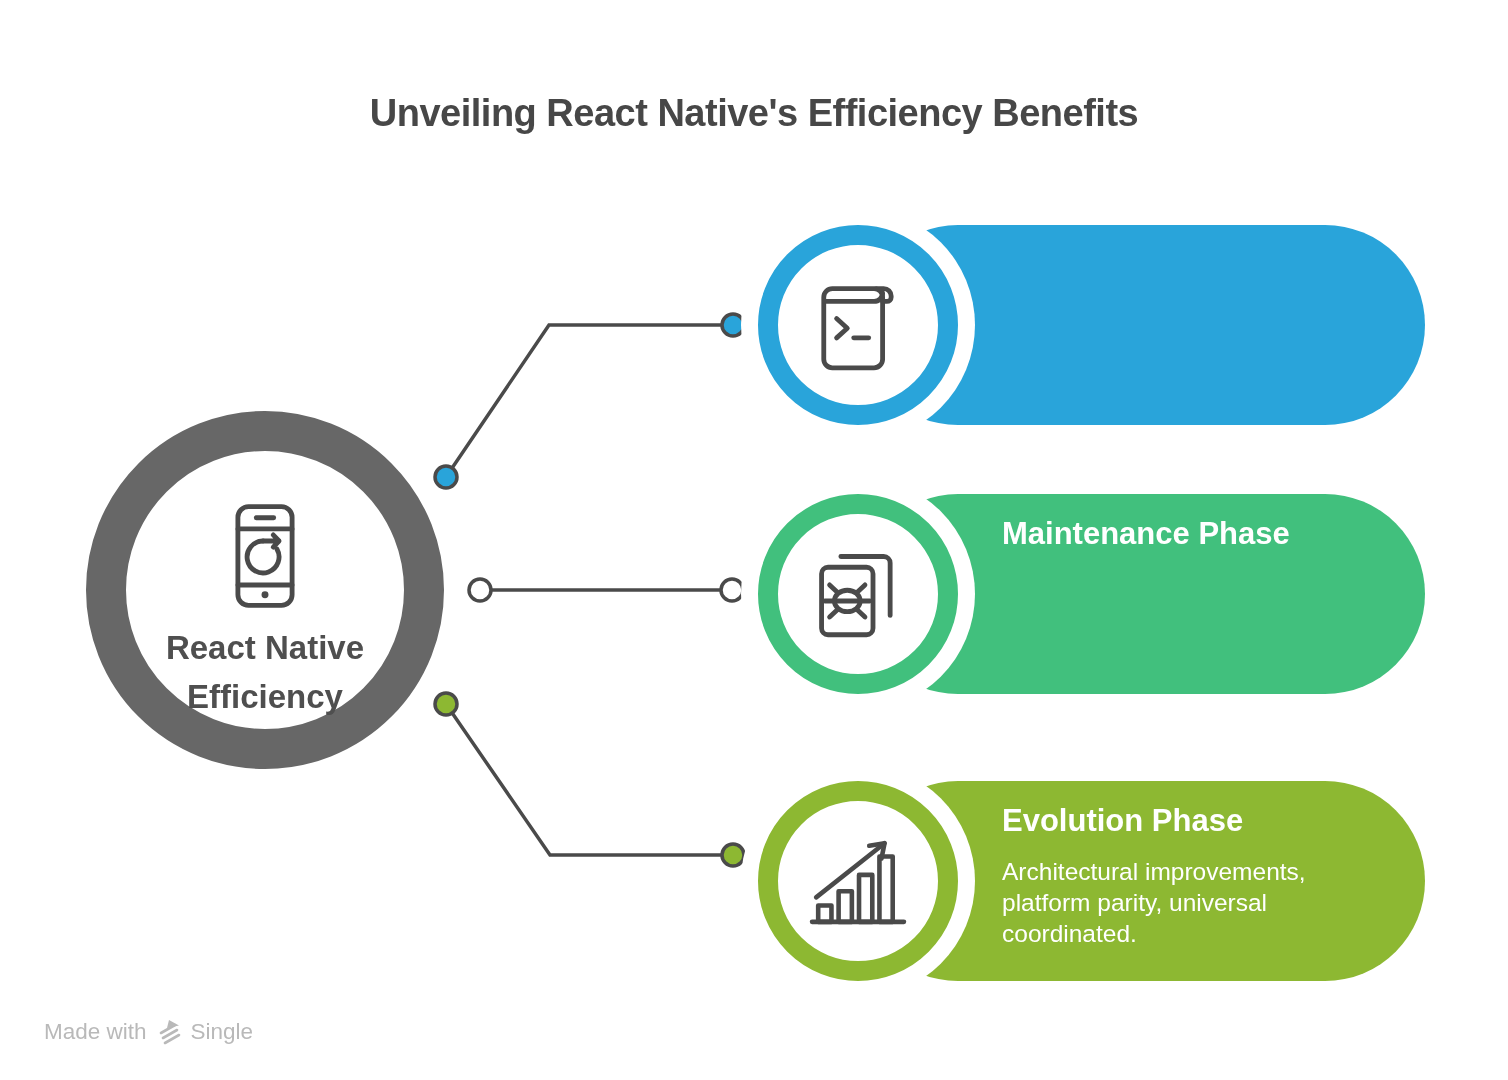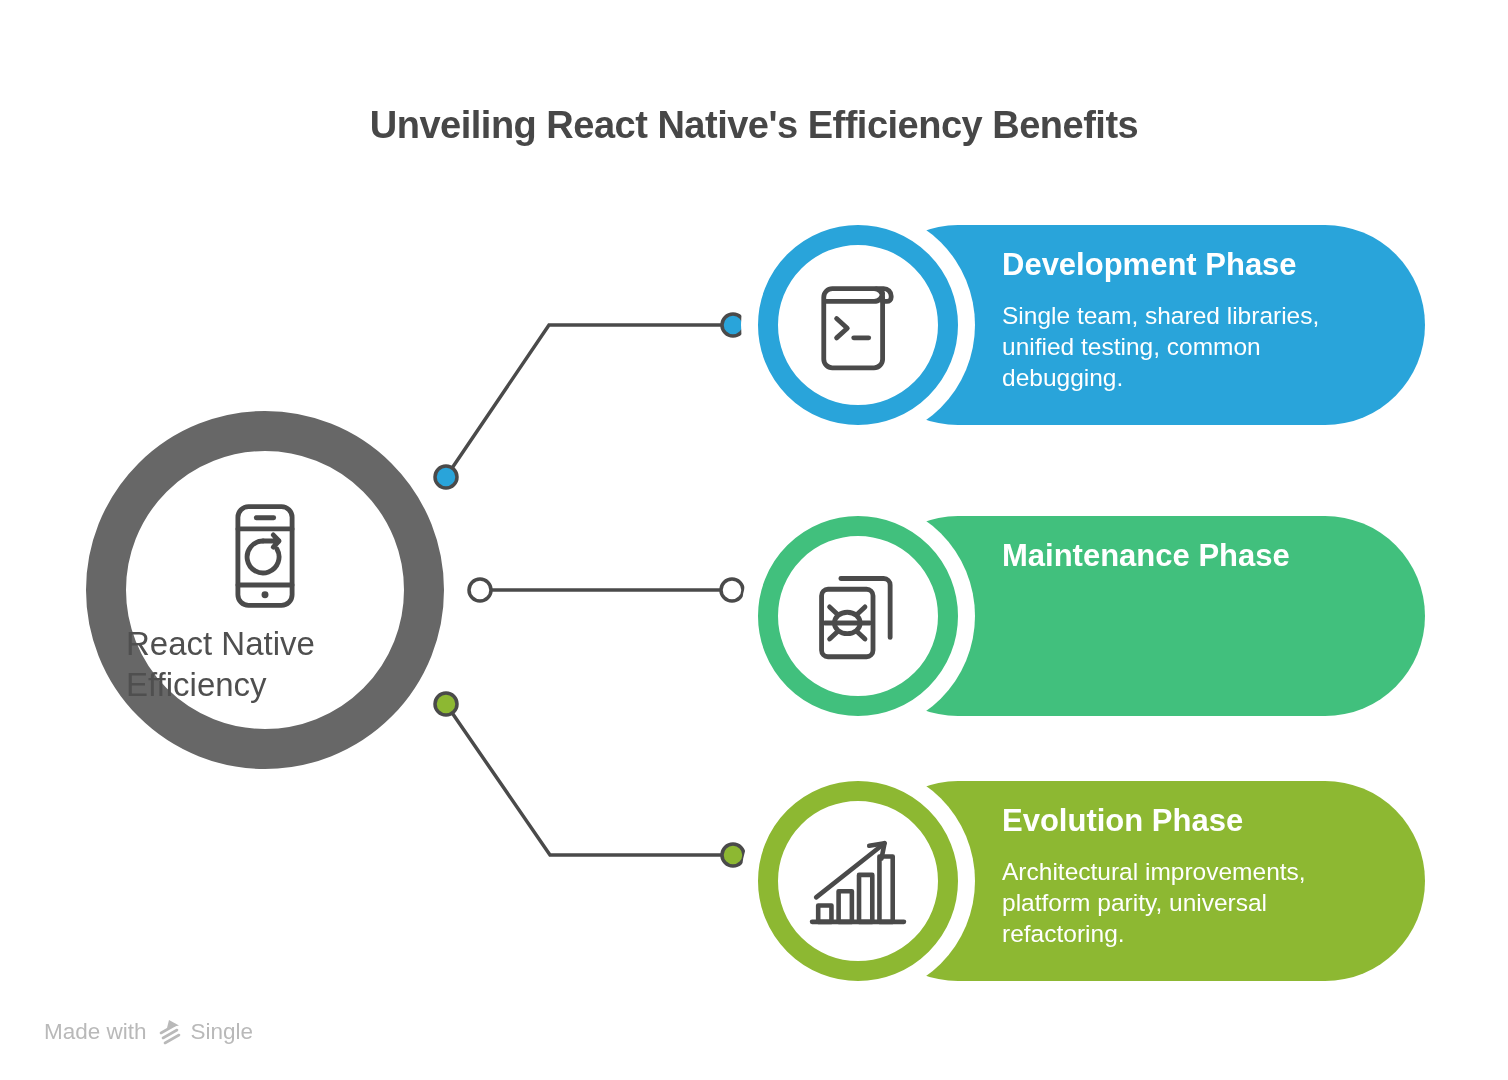--- a/index.html
+++ b/index.html
@@ -6,21 +6,21 @@
   html, body { width: 1508px; height: 1080px; }
   body {
     position: relative;
     background: var(--background, #ffffff);
     font-family: "Liberation Sans", sans-serif;
     overflow: hidden;
   }
 
   .title {
     position: absolute;
-    top: 104px; left: 0; width: 100%;
+    top: 92px; left: 0; width: 100%;
     text-align: center;
     font-size: 38px;
     font-weight: bold;
     letter-spacing: -0.5px;
     color: var(--title-text, #474747);
   }
 
   .connectors {
     position: absolute;
     inset: 0;
@@ -39,24 +39,24 @@
   }
   .hub-icon {
     position: absolute;
     left: 50%; top: 52px;
     transform: translateX(-50%);
   }
   .hub-label {
     position: absolute;
     top: 172px; left: 0;
     width: 100%;
-    text-align: left;
+    text-align: center;
     font-size: 33px;
-    line-height: 41px;
-    font-weight: normal;
+    line-height: 49px;
+    font-weight: bold;
     color: var(--hub-text, #4f4f4f);
     white-space: pre-line;
   }
 
   
   .card {
     position: absolute;
     left: 758px;
     width: 667px; height: 200px;
     z-index: 2;
@@ -93,21 +93,21 @@
     line-height: 38px;
     font-weight: bold;
   }
   .card .card-text p {
     margin-top: 16px;
     font-size: 24.5px;
     line-height: 31px;
     white-space: pre-line;
   }
   .card-development { top: 225px; }
-  .card-maintenance { top: 516px; }
+  .card-maintenance { top: 494px; }
   .card-evolution   { top: 755px; margin-top: 26px; }
 
   
   .footer {
     position: absolute;
     left: 44px; top: 1019px;
     display: flex;
     align-items: flex-start;
     gap: 9px;
     font-size: 22.5px;
@@ -159,26 +159,20 @@
   <div class="badge">
     <svg class="icon" width="76" height="92" viewBox="0 0 70 86">
       <g stroke="var(--line, #4a4a4a)" stroke-width="4.5" fill="none" stroke-linecap="round" stroke-linejoin="round">
         <rect x="3" y="9" width="55" height="74" rx="8"></rect>
         <path d="M3.5 21 H50 a8 8 0 0 0 8 -8"></path>
         <path d="M52 9 h7 a7 7 0 0 1 7 7 v1 a4 4 0 0 1 -4 4 h-4"></path>
         <polyline points="15,37 25,46 15,55"></polyline>
         <line x1="31" y1="55" x2="45" y2="55"></line>
       </g>
     </svg>
-  </div>
-  <div class="card-text">
-    <h2>Development Phase</h2>
-    <p>Single team, shared libraries,
-unified testing, common
-debugging.</p>
   </div>
 </div>
 
 <div class="card card-maintenance" style="--card-color: #41c07d;">
   <div class="pill"></div>
   <div class="badge">
     <svg class="icon" width="82" height="90" viewBox="0 0 76 84">
       <g stroke="var(--line, #4a4a4a)" stroke-width="4.5" fill="none" stroke-linecap="round" stroke-linejoin="round">
         <path d="M22 7 H62 a6 6 0 0 1 6 6 V62"></path>
         <rect x="4" y="17" width="48" height="63" rx="6"></rect>
@@ -210,21 +204,21 @@
         <rect x="69" y="22" width="13" height="64"></rect>
         <path d="M7 62 L74 9"></path>
         <path d="M74 9 L59 11.5 M74 9 L71 24"></path>
       </g>
     </svg>
   </div>
   <div class="card-text">
     <h2>Evolution Phase</h2>
     <p>Architectural improvements,
 platform parity, universal
-refactoring.</p>
+coordinated.</p>
   </div>
 </div>
 
 <div class="footer">
   <span>Made with</span>
   <svg class="icon" width="26" height="26" viewBox="0 0 26 26">
     <g stroke="var(--footer-text, #b9b9b9)" stroke-width="2.6" stroke-linecap="round">
       <line x1="5" y1="14" x2="19" y2="6"></line>
       <line x1="7" y1="19" x2="21" y2="11"></line>
       <line x1="9" y1="24" x2="23" y2="16"></line>

